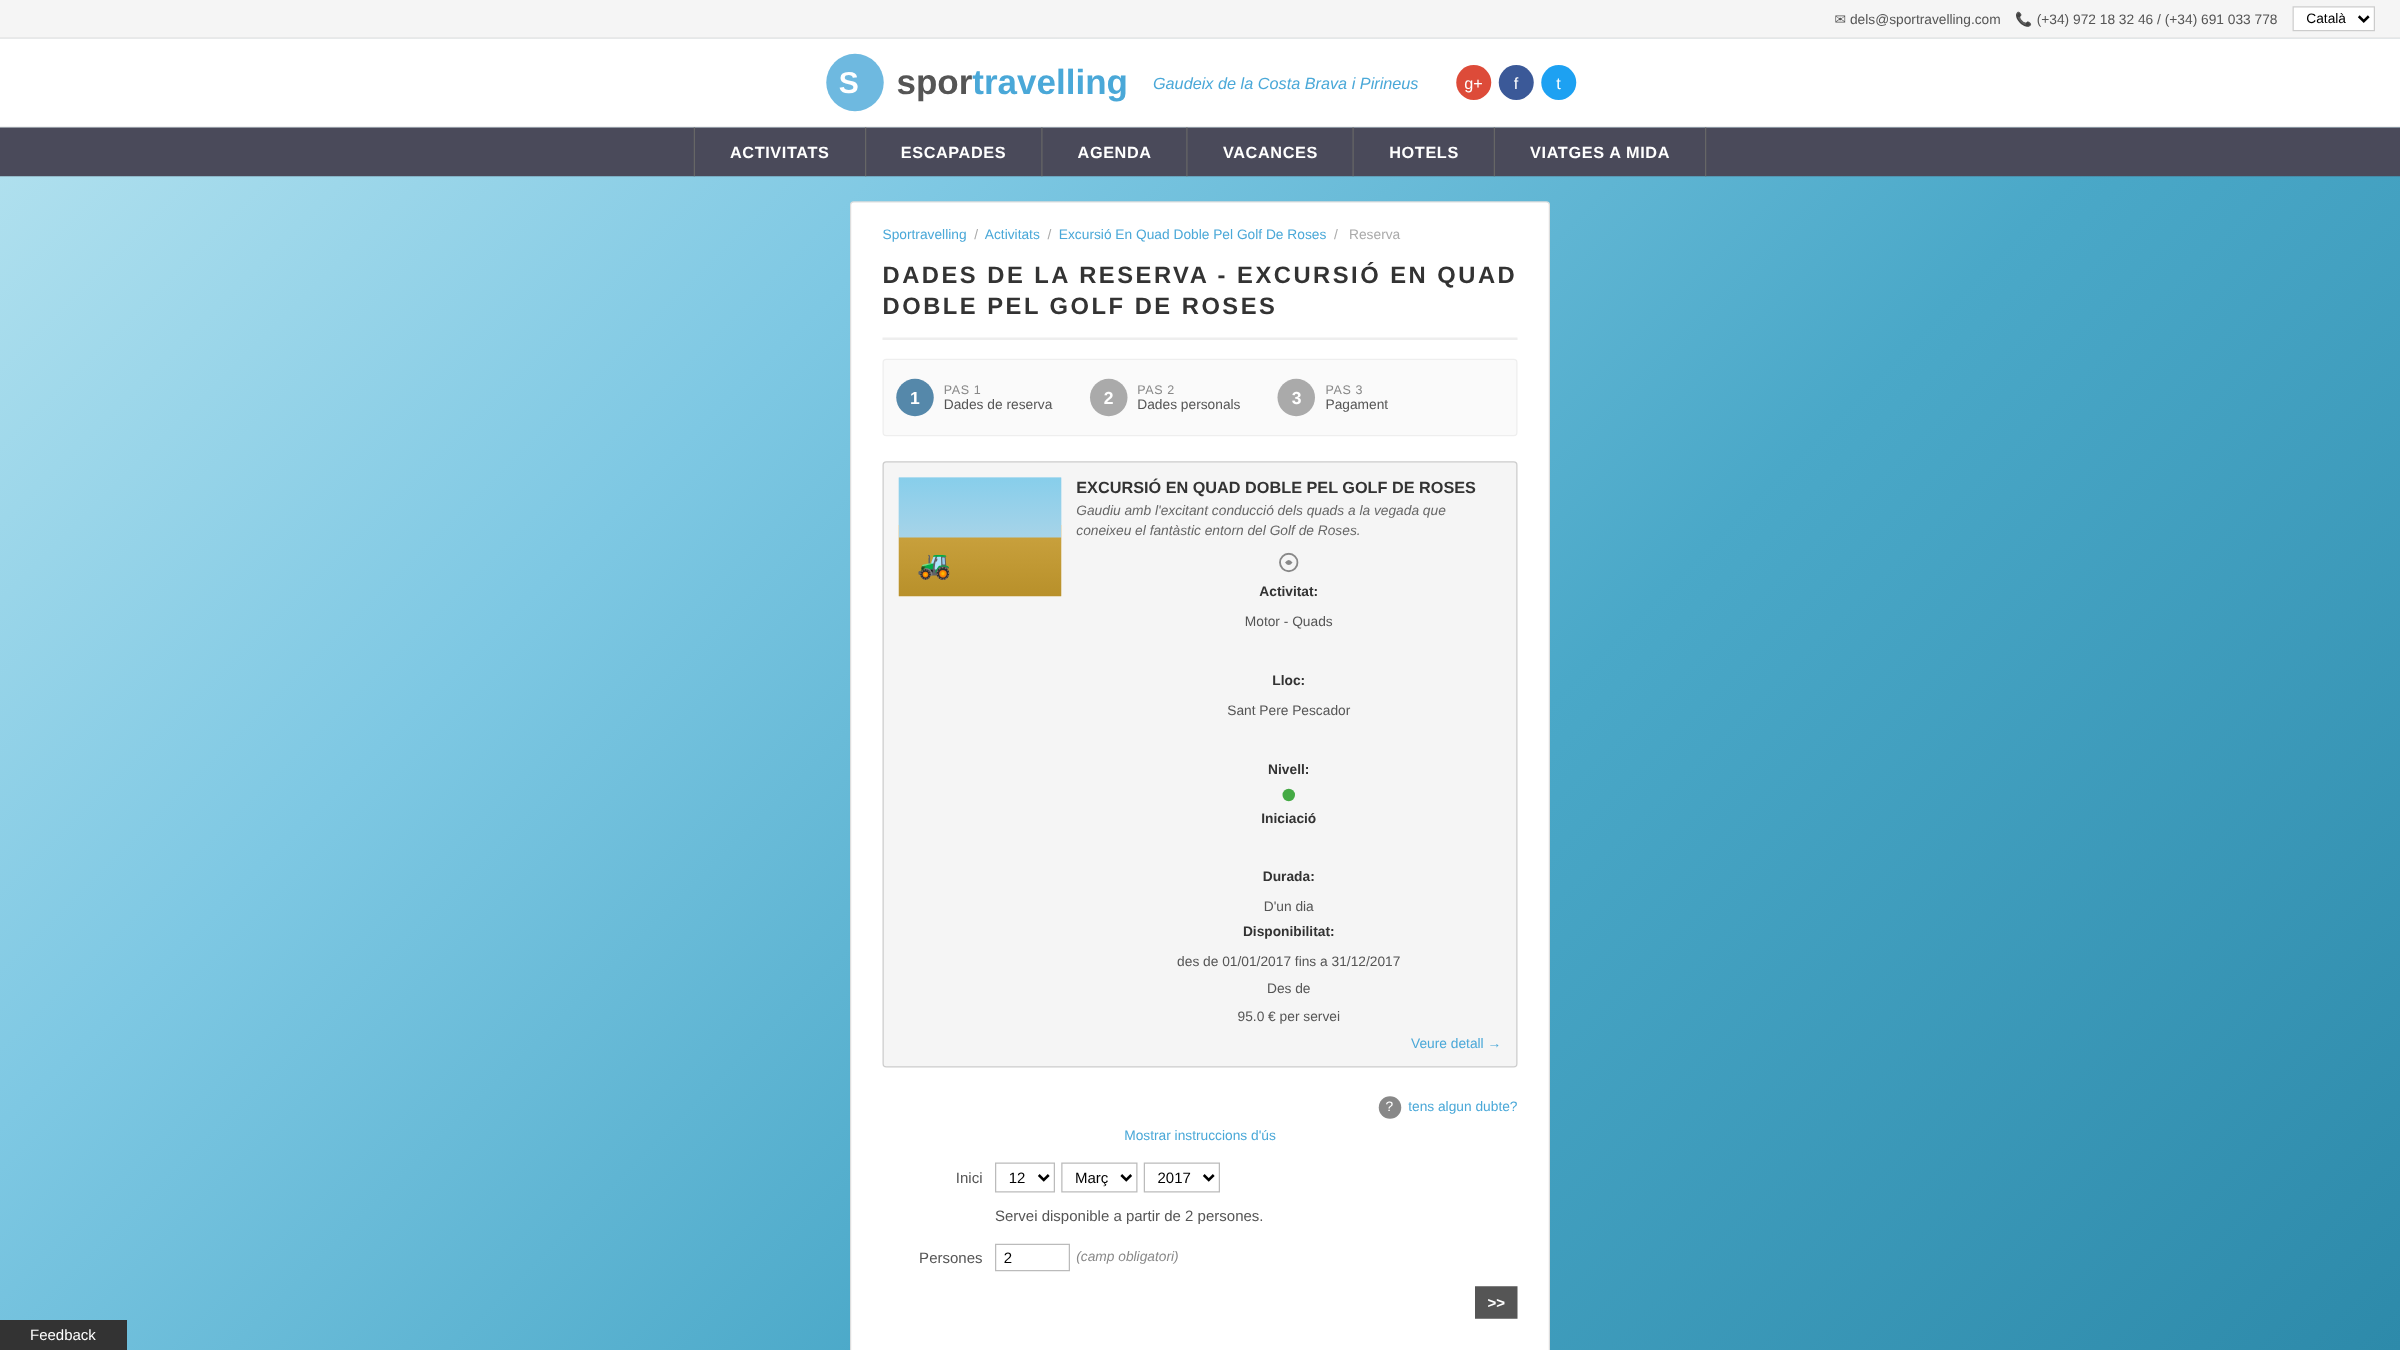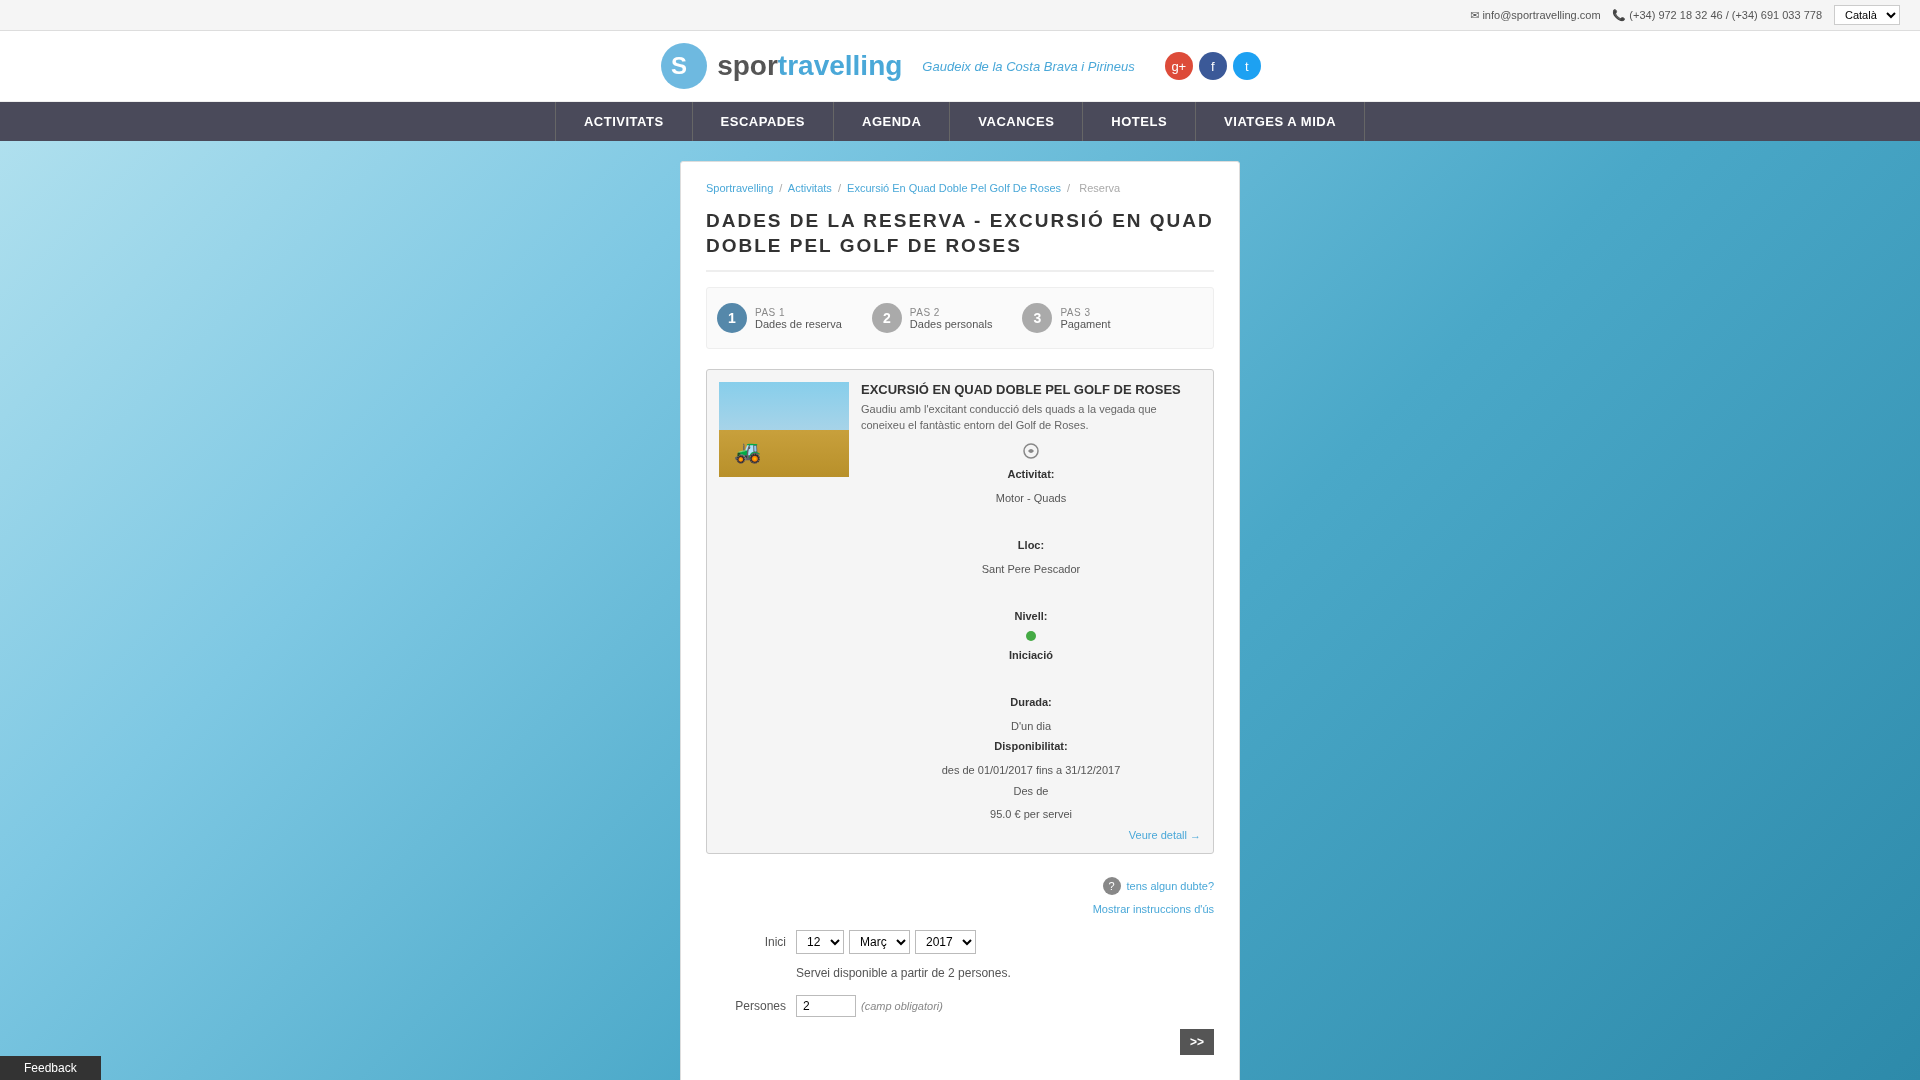--- a/index.html
+++ b/index.html
@@ -204,20 +204,21 @@
       font-weight: bold;
       color: #333;
       text-transform: uppercase;
       margin-bottom: 5px;
     }
     .activity-desc {
       font-size: 11px;
       color: #666;
       line-height: 1.4;
       margin-bottom: 8px;
+      font-style: italic;
     }
     .activity-meta {
       font-size: 11px;
       color: #555;
       line-height: 1.7;
     }
     .activity-meta-row { display: flex; gap: 5px; align-items: center; flex-wrap: wrap; flex-direction: column; }
     .activity-meta strong { color: #333; }
     .level-dot {
       display: inline-block;
@@ -254,21 +255,21 @@
       border-radius: 50%;
       background: #888;
       color: white;
       font-size: 11px;
       display: flex;
       align-items: center;
       justify-content: center;
       cursor: pointer;
     }
     .help-link { font-size: 11px; color: #4aa8d8; cursor: pointer; }
-    .show-instructions { font-size: 11px; color: #4aa8d8; cursor: pointer; display: block; text-align: right; margin-bottom: 15px; }
+    .show-instructions { font-size: 11px; color: #4aa8d8; cursor: pointer; display: block; text-align: center; margin-bottom: 15px; }
 
     .form-row {
       display: flex;
       align-items: center;
       margin-bottom: 12px;
       gap: 10px;
     }
     .form-label {
       width: 80px;
       font-size: 12px;
@@ -358,21 +359,21 @@
       z-index: 999;
     }
   </style>
 </head>
 <body>
 
 <div class="bg-overlay"></div>
 
 <div class="top-bar">
   <span class="top-bar-email">
-    ✉ <span>info@sportravelling.com</span>
+    ✉ <span>dels@sportravelling.com</span>
   </span>
   <span class="top-bar-phone">
     📞 <span>(+34) 972 18 32 46 / (+34) 691 033 778</span>
   </span>
   <select class="top-bar-lang">
     <option>Català</option>
   </select>
 </div>
 
 <div class="header">

